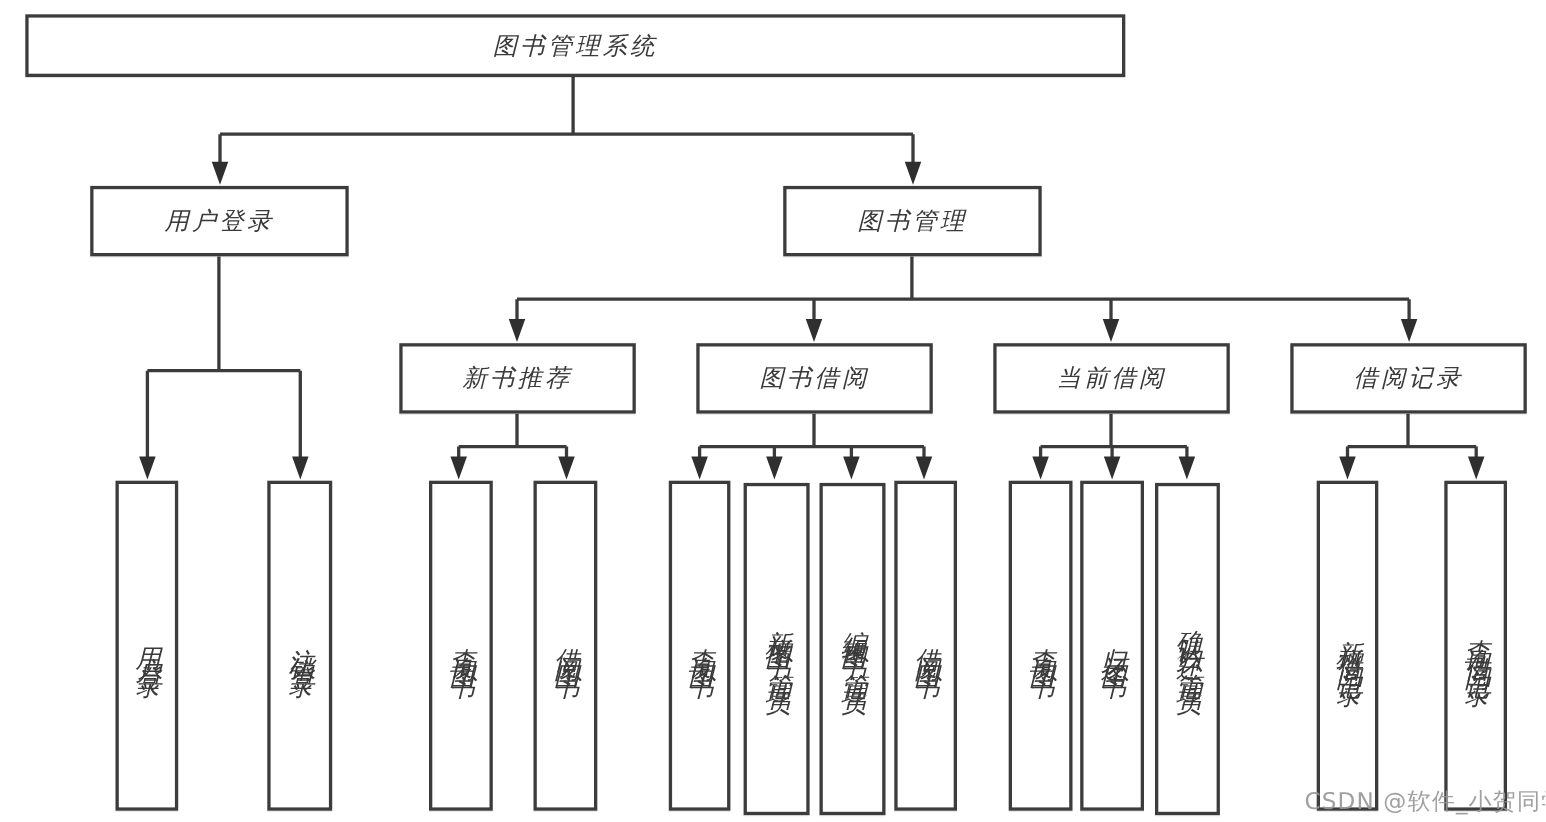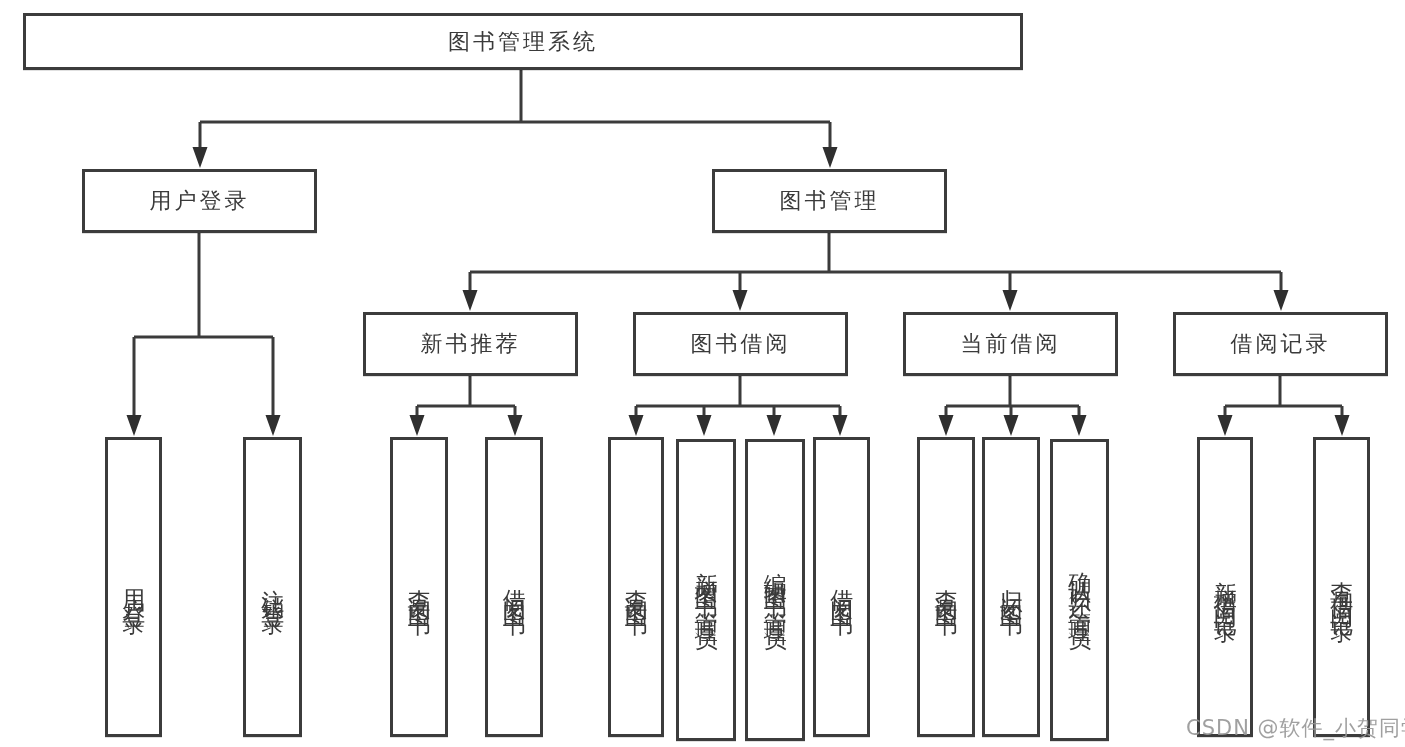--- a/index.html
+++ b/index.html
@@ -35,20 +35,21 @@
   .node{
     position:absolute;
     box-sizing:border-box;
     background:#ffffff;
     border:3px solid #3c3c3c;
     display:flex;
     align-items:center;
     justify-content:center;
     color:#3a3a3a;
     box-shadow:0 1px 0 rgba(0,0,0,0.12);
+    font-style:italic;
   }
   .node.h{
     font-size:22px;
     letter-spacing:3px;
   }
   .node.h .lbl{
     white-space:nowrap;
   }
   .node.v .lbl{
     writing-mode:vertical-rl;

